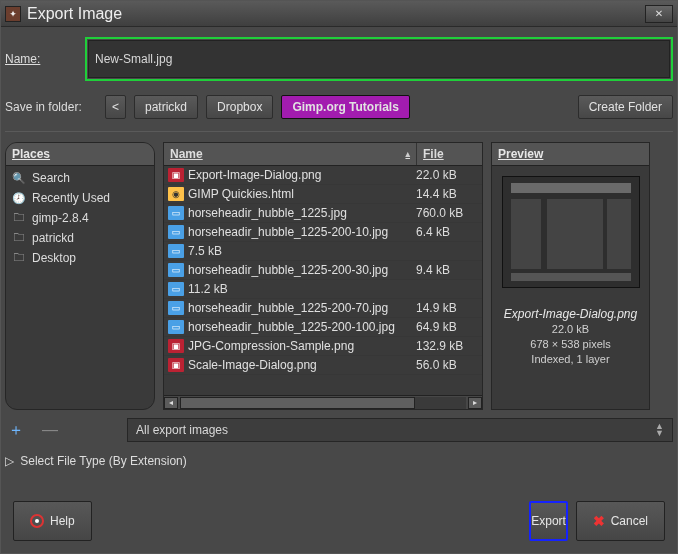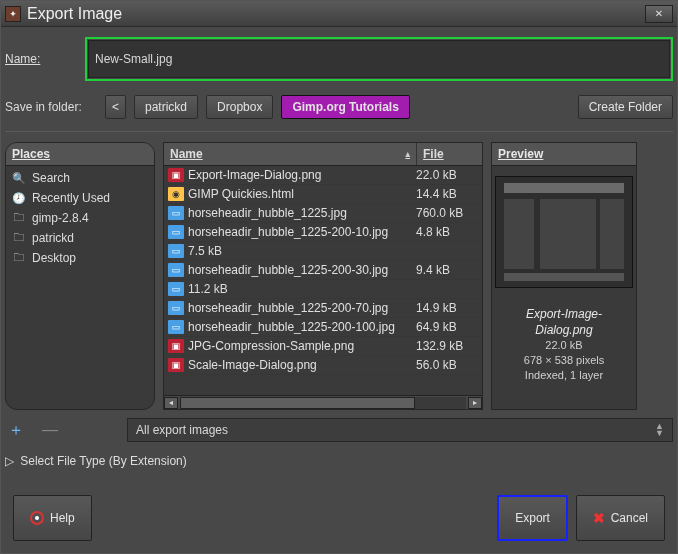--- a/index.html
+++ b/index.html
@@ -39,36 +39,36 @@
   .file-row .fi { width:16px; height:14px; margin-right:4px; display:inline-flex; align-items:center; justify-content:center; border-radius:1px; font-size:9px;}
   .fi.png { background:#b23; color:#fff;}
   .fi.html { background:#ffc24a; color:#333;}
   .fi.jpg { background:#4aa0e6; color:#fff;}
   .file-row .fname { flex:1; white-space:nowrap; overflow:hidden; text-overflow:ellipsis; color:#e0e0e0;}
   .file-row .fsize { width:62px; text-align:left; color:#ddd;}
   .hscroll { height:14px; background:#474747; display:flex; align-items:center; border-top:1px solid #222;}
   .hscroll .arrow { width:14px; height:12px; background:#5b5b5b; border:1px solid #222; display:flex; align-items:center; justify-content:center; font-size:8px; cursor:pointer;}
   .hscroll .track { flex:1; height:12px; background:#3a3a3a; margin:0 2px; position:relative;}
   .hscroll .thumb { position:absolute; left:0; top:0; height:100%; width:82%; background:#5f5f5f; border:1px solid #222;}
-  .preview { width:146px; height:268px; display:flex; flex-direction:column;}
+  .preview { width:159px; height:268px; display:flex; flex-direction:column;}
   .preview-body { flex:1; display:flex; flex-direction:column; align-items:center; padding:6px;}
   .thumb-img { width:138px; height:112px; background:#2e2e2e; border:1px solid #111; margin-top:4px; position:relative; overflow:hidden;}
   .thumb-img .tb { position:absolute; background:#5a5a5a; }
   .prev-txt { text-align:center; font-style:italic; margin-top:18px; color:#e7e7e7; line-height:1.35;}
   .prev-meta { text-align:center; font-size:11px; color:#d0d0d0; line-height:1.35; }
   .belowrow { display:flex; align-items:center; margin-top:8px; gap:12px;}
   .plus { width:22px; height:20px; display:flex; align-items:center; justify-content:center; color:#6fb7ff; font-size:16px; cursor:pointer;}
   .minus { width:22px; height:20px; display:flex; align-items:center; justify-content:center; color:#888; font-size:16px; cursor:default;}
   .filter { flex:1; height:24px; background:#3d3d3d; border:1px solid #262626; display:flex; align-items:center; justify-content:space-between; padding:0 8px; color:#d8d8d8; cursor:pointer; margin-left:54px;}
   .filter .updn { color:#aaa; font-size:9px; line-height:7px;}
   .sel-type { margin-top:12px; display:flex; align-items:center; gap:6px; cursor:pointer;}
   .tri { color:#ddd; }
   .button-row { position:absolute; bottom:12px; left:12px; right:12px; display:flex; align-items:center;}
-  .big-btn { height:46px; padding:0 16px; background:linear-gradient(#585858,#464646); border:1px solid #222; color:#e6e6e6; display:inline-flex; align-items:center; gap:6px; cursor:pointer; border-radius:2px; font-size:12px;}
-  .big-btn.export-wrap { border:2px solid #1522ff; padding:16px;text-align:right;}
+  .big-btn { height:40px; padding:0 16px; background:linear-gradient(#585858,#464646); border:1px solid #222; color:#e6e6e6; display:inline-flex; align-items:center; gap:6px; cursor:pointer; border-radius:2px; font-size:12px;}
+  .big-btn.export-wrap { border:2px solid #1522ff; padding:0;text-align:right;}
   .help-ic { width:14px;height:14px;border-radius:50%;border:2px solid #d33; display:inline-block; position:relative;}
   .help-ic::after{content:""; position:absolute; inset:3px; border-radius:50%; background:#fff;}
   .cancel-x { color:#e33; font-weight:bold; font-size:14px;}
   .sort-arrow { font-size:9px; color:#ccc;}
 </style>
 </head>
 <body>
 
 <div class="window">
   <div class="titlebar">
@@ -145,21 +145,21 @@
               <span class="fsize">14.4 kB</span>
             </div>
             <div class="file-row">
               <span class="fi jpg">▭</span>
               <span class="fname">horseheadir_hubble_1225.jpg</span>
               <span class="fsize">760.0 kB</span>
             </div>
             <div class="file-row">
               <span class="fi jpg">▭</span>
               <span class="fname">horseheadir_hubble_1225-200-10.jpg</span>
-              <span class="fsize">4.8 kB</span>
+              <span class="fsize">6.4 kB</span>
             </div>
             <div class="file-row">
               <span class="fi jpg">▭</span>
               <span class="fsize">7.5 kB</span>
             </div>
             <div class="file-row">
               <span class="fi jpg">▭</span>
               <span class="fname">horseheadir_hubble_1225-200-30.jpg</span>
               <span class="fsize">9.4 kB</span>
             </div>

